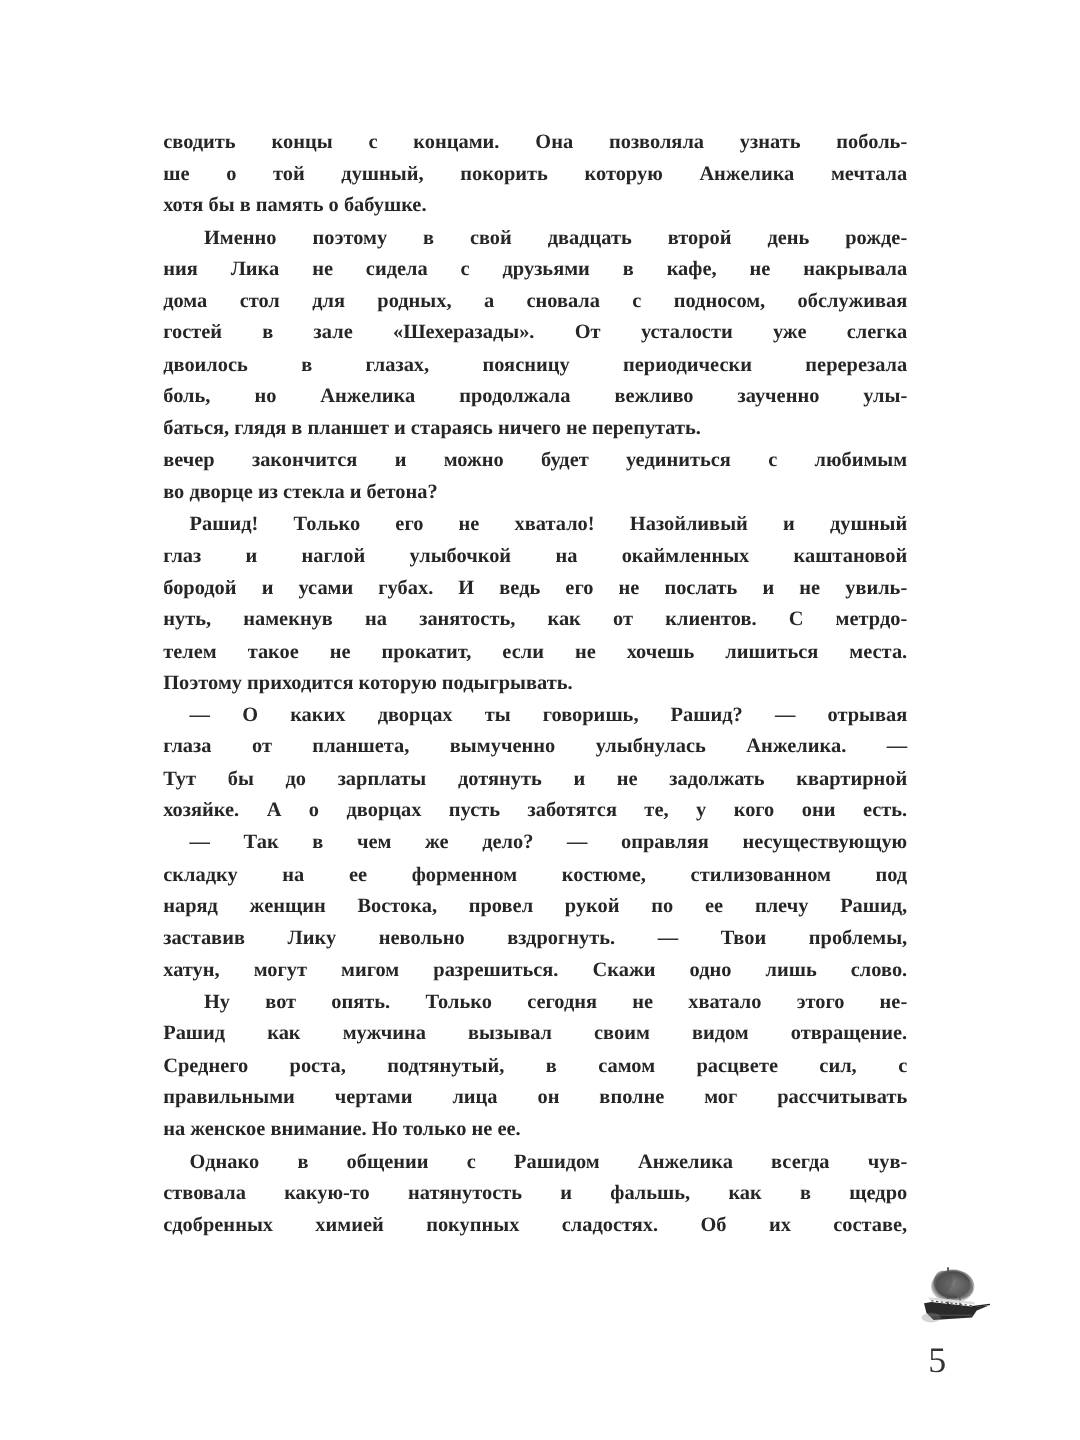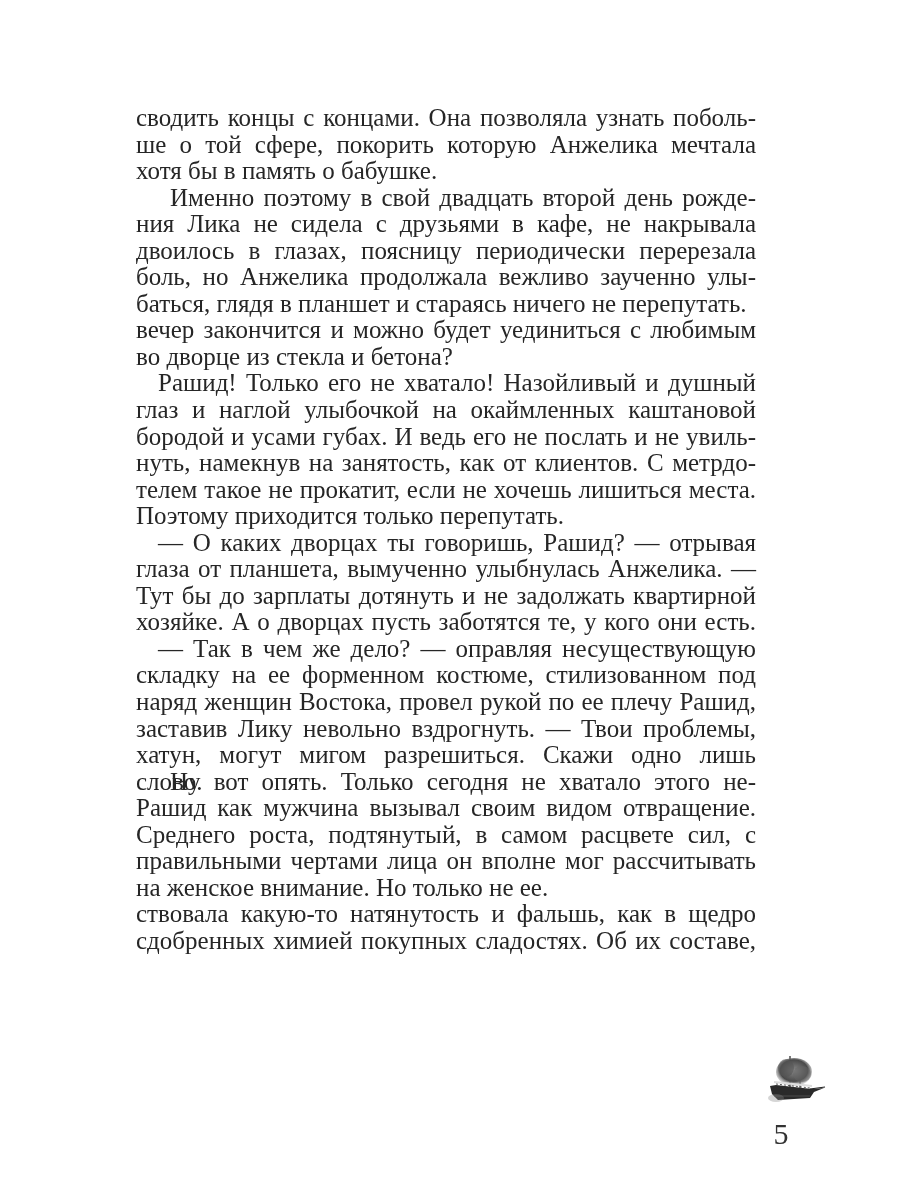--- a/index.html
+++ b/index.html
@@ -3,21 +3,21 @@
 <meta charset="utf-8">
 <style>
   html, body { margin:0; padding:0; }
   body {
     width:900px; height:1200px; background:#ffffff; position:relative; overflow:hidden;
     font-family: "Liberation Serif", "DejaVu Serif", serif;
     color:#262626;
   }
   .page-text {
     position:absolute; left:136px; top:105px; width:620px;
-    font-size:25px; line-height:26.55px;
+    font-size:17px; line-height:26.55px;font-weight:bold;
   }
   .line {
     display:block; text-align:justify; text-align-last:justify;
     white-space:nowrap; height:26.55px; overflow:visible;
   }
   .line.last { text-align-last:left; }
   .line.indent { padding-left:22px; }
   .line.indent2 { padding-left:34px; }
   .line .inner { display:inline-block; width:100%; white-space:normal; text-align:justify; text-align-last:inherit; }
   .ship {
@@ -26,49 +26,52 @@
   .page-number {
     position:absolute; left:766px; top:1117px; width:30px;
     font-size:30px; color:#333; text-align:center;
   }
 </style>
 </head>
 <body>
 
 <div class="page-text" id="page-text">
     <div class="line"><span class="inner">сводить концы с концами. Она позволяла узнать поболь-</span></div>
-    <div class="line"><span class="inner">ше о той сфере, покорить которую Анжелика мечтала</span></div>
+    <div class="line"><span class="inner">ше о той душный, покорить которую Анжелика мечтала</span></div>
     <div class="line last"><span class="inner">хотя бы в память о бабушке.</span></div>
     <div class="line indent2"><span class="inner">Именно поэтому в свой двадцать второй день рожде-</span></div>
     <div class="line"><span class="inner">ния Лика не сидела с друзьями в кафе, не накрывала</span></div>
+    <div class="line"><span class="inner">дома стол для родных, а сновала с подносом, обслуживая</span></div>
+    <div class="line"><span class="inner">гостей в зале «Шехеразады». От усталости уже слегка</span></div>
     <div class="line"><span class="inner">двоилось в глазах, поясницу периодически перерезала</span></div>
     <div class="line"><span class="inner">боль, но Анжелика продолжала вежливо заученно улы-</span></div>
     <div class="line last"><span class="inner">баться, глядя в планшет и стараясь ничего не перепутать.</span></div>
     <div class="line"><span class="inner">вечер закончится и можно будет уединиться с любимым</span></div>
     <div class="line last"><span class="inner">во дворце из стекла и бетона?</span></div>
     <div class="line indent"><span class="inner">Рашид! Только его не хватало! Назойливый и душный</span></div>
     <div class="line"><span class="inner">глаз и наглой улыбочкой на окаймленных каштановой</span></div>
     <div class="line"><span class="inner">бородой и усами губах. И ведь его не послать и не увиль-</span></div>
     <div class="line"><span class="inner">нуть, намекнув на занятость, как от клиентов. С метрдо-</span></div>
     <div class="line"><span class="inner">телем такое не прокатит, если не хочешь лишиться места.</span></div>
-    <div class="line last"><span class="inner">Поэтому приходится только перепутать.</span></div>
+    <div class="line last"><span class="inner">Поэтому приходится которую подыгрывать.</span></div>
     <div class="line indent"><span class="inner">— О каких дворцах ты говоришь, Рашид? — отрывая</span></div>
     <div class="line"><span class="inner">глаза от планшета, вымученно улыбнулась Анжелика. —</span></div>
     <div class="line"><span class="inner">Тут бы до зарплаты дотянуть и не задолжать квартирной</span></div>
     <div class="line"><span class="inner">хозяйке. А о дворцах пусть заботятся те, у кого они есть.</span></div>
     <div class="line indent"><span class="inner">— Так в чем же дело? — оправляя несуществующую</span></div>
     <div class="line"><span class="inner">складку на ее форменном костюме, стилизованном под</span></div>
     <div class="line"><span class="inner">наряд женщин Востока, провел рукой по ее плечу Рашид,</span></div>
     <div class="line"><span class="inner">заставив Лику невольно вздрогнуть. — Твои проблемы,</span></div>
     <div class="line"><span class="inner">хатун, могут мигом разрешиться. Скажи одно лишь слово.</span></div>
     <div class="line indent2"><span class="inner">Ну вот опять. Только сегодня не хватало этого не-</span></div>
     <div class="line"><span class="inner">Рашид как мужчина вызывал своим видом отвращение.</span></div>
     <div class="line"><span class="inner">Среднего роста, подтянутый, в самом расцвете сил, с</span></div>
     <div class="line"><span class="inner">правильными чертами лица он вполне мог рассчитывать</span></div>
     <div class="line last"><span class="inner">на женское внимание. Но только не ее.</span></div>
+    <div class="line indent"><span class="inner">Однако в общении с Рашидом Анжелика всегда чув-</span></div>
     <div class="line"><span class="inner">ствовала какую-то натянутость и фальшь, как в щедро</span></div>
     <div class="line"><span class="inner">сдобренных химией покупных сладостях. Об их составе,</span></div>
   </div>
 
 <div class="ship">
   <svg width="64" height="56" viewBox="0 0 64 56">
     <defs>
       <radialGradient id="sails" cx="50%" cy="45%" r="55%">
         <stop offset="0%" stop-color="#8a8a8a"></stop>
         <stop offset="70%" stop-color="#4a4a4a"></stop>

